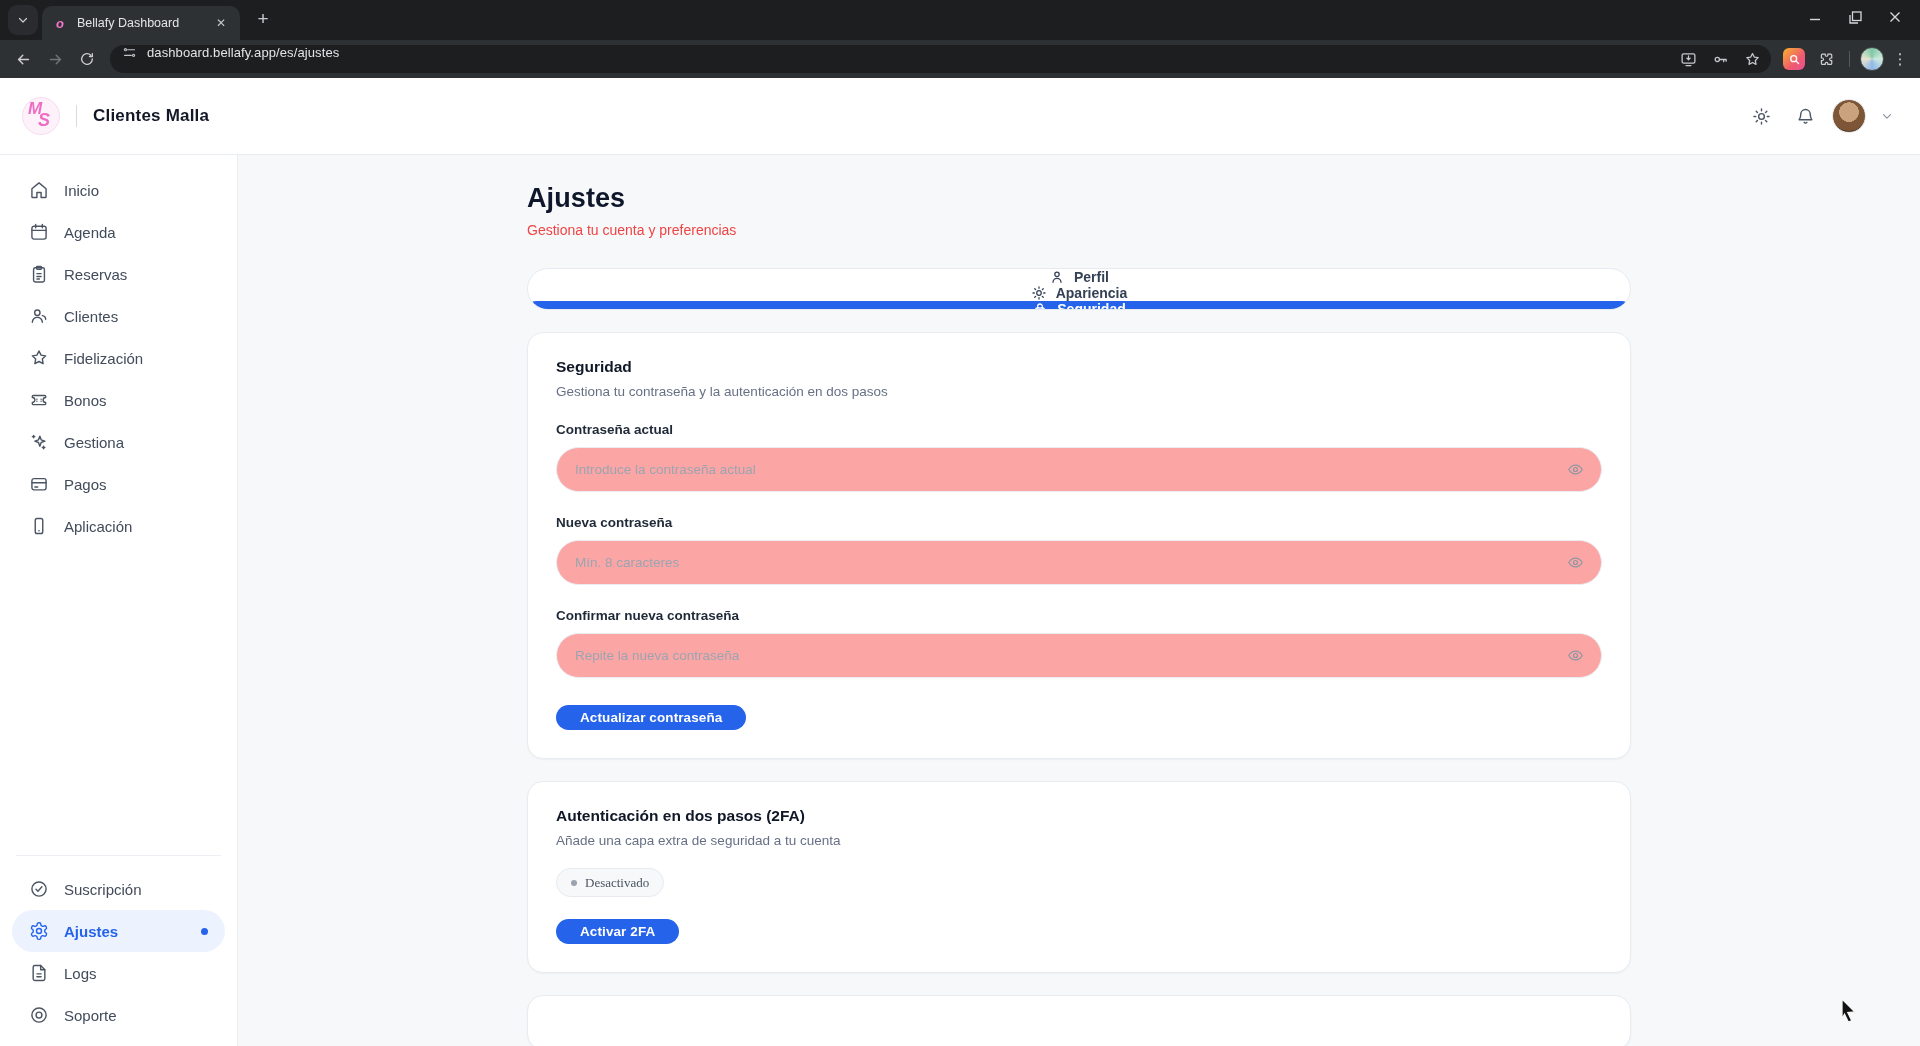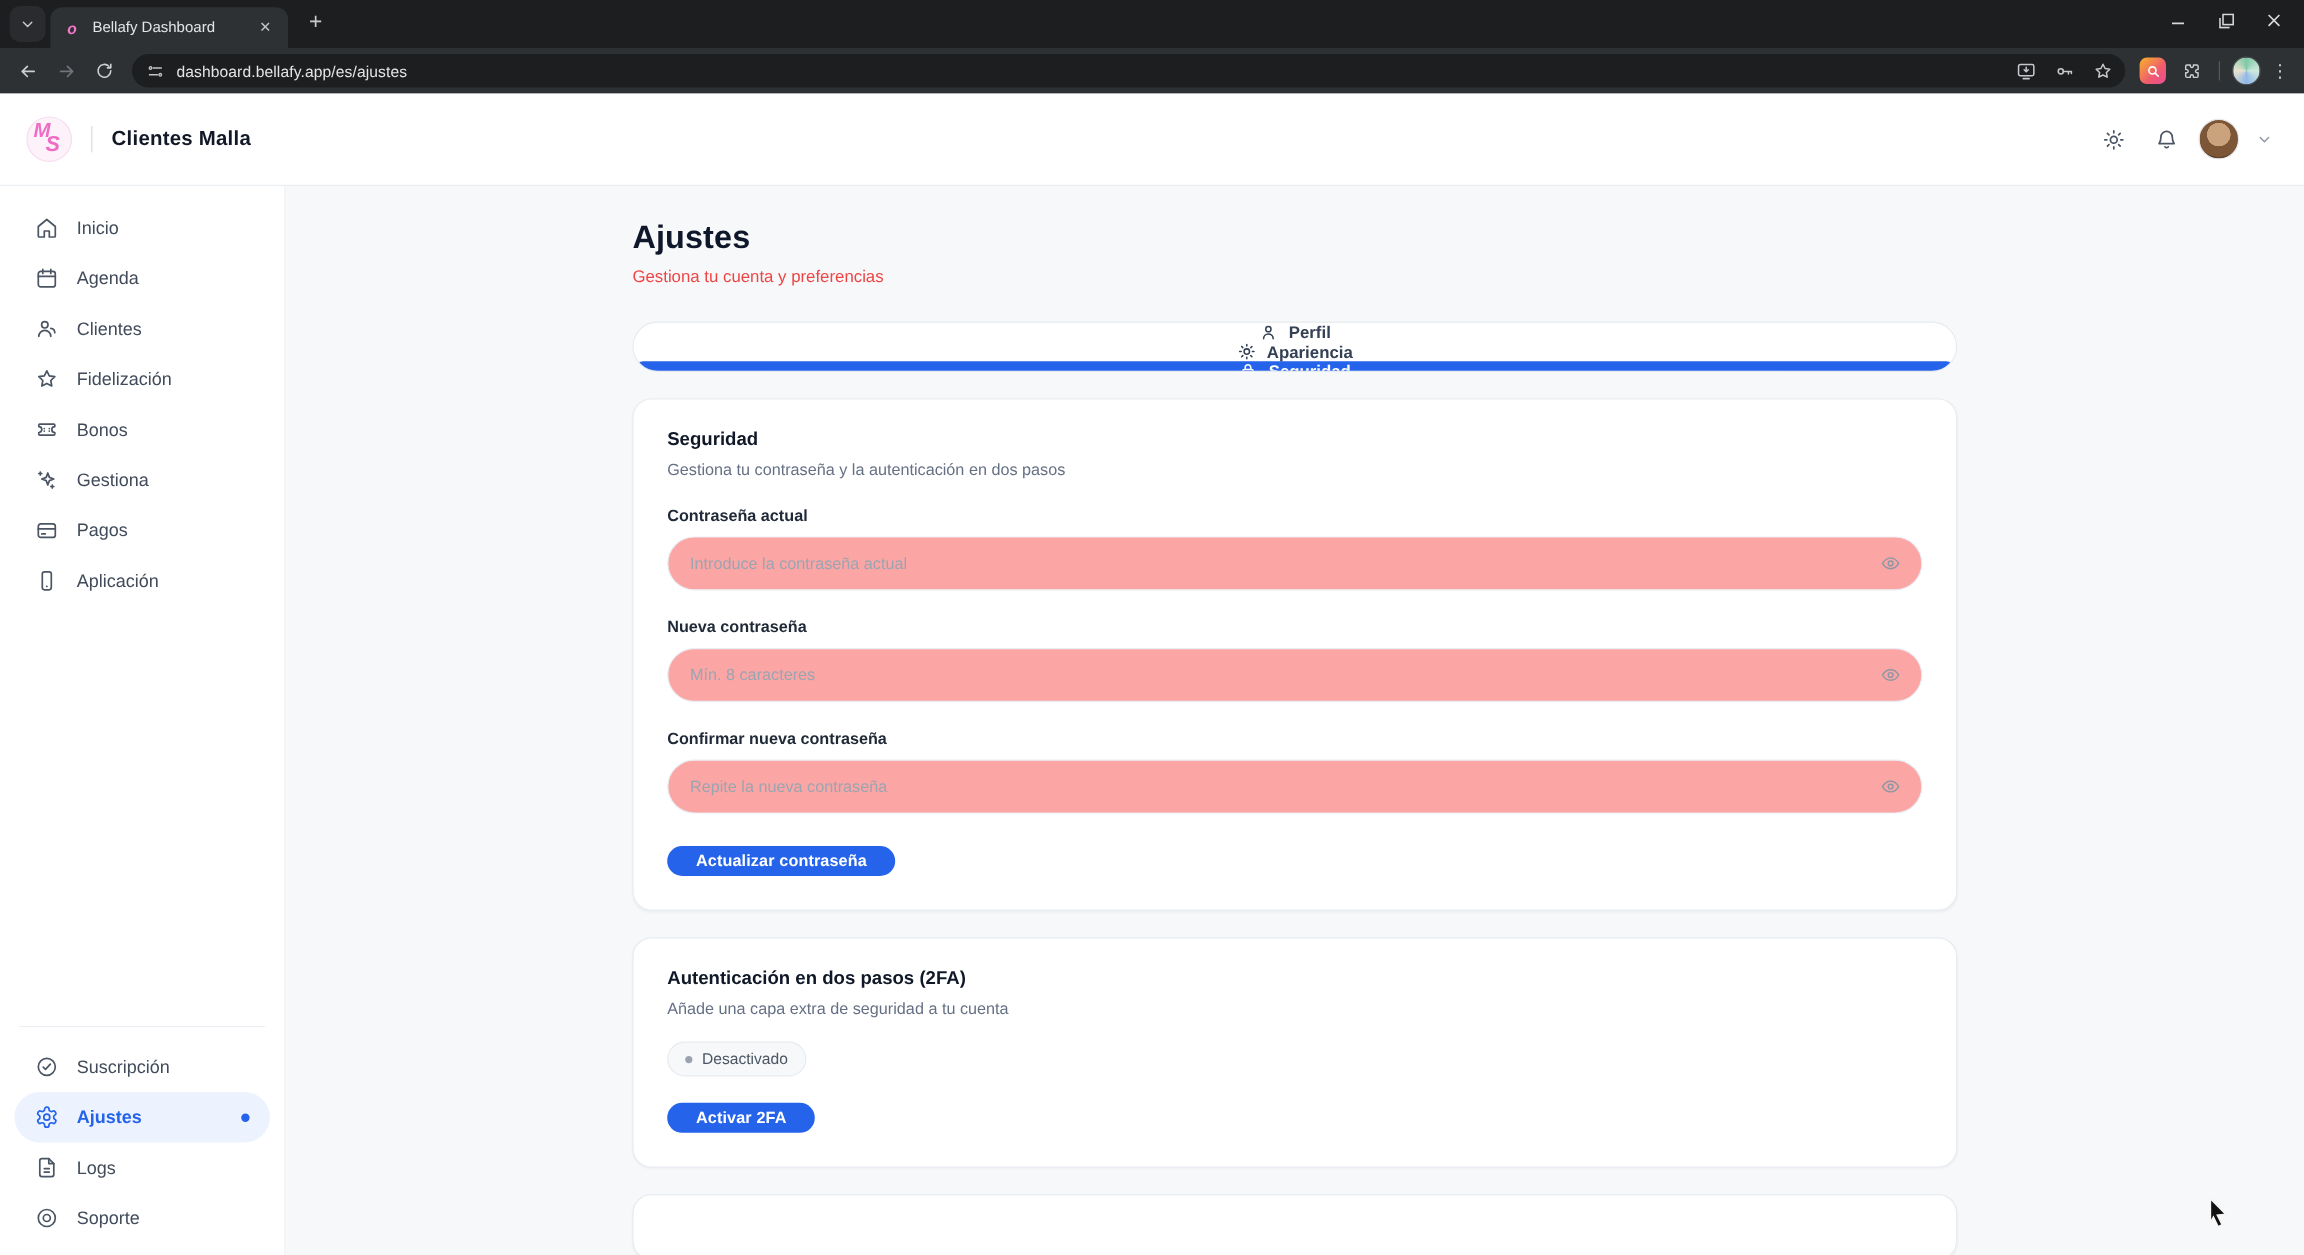--- a/index.html
+++ b/index.html
@@ -14,21 +14,21 @@
   .btab-title { color:#e4e5e6; font-size:12.5px; flex:1; white-space:nowrap; overflow:hidden; }
   .favicon { width:16px; height:16px; border-radius:50%; display:flex; align-items:center; justify-content:center; color:#f076c8; font-weight:800; font-size:13px; font-style:italic; }
   .btab-close { color:#c3c5c8; font-size:12px; width:18px; height:18px; border-radius:50%; display:flex; align-items:center; justify-content:center; }
   .newtab-btn { color:#c8cacd; font-size:19px; margin:0 0 8px 10px; width:26px; height:26px; display:flex; align-items:center; justify-content:center; border-radius:50%; }
   .win-controls { position:absolute; right:10px; top:0; height:34px; display:flex; align-items:center; gap:10px; color:#d7d8da; }
   .win-btn { width:30px; height:28px; display:flex; align-items:center; justify-content:center; }
 
   .toolbar { height:38px; background:#2e3134; display:flex; align-items:center; padding:0 8px; gap:2px; }
   .nav-btn { width:30px; height:30px; border-radius:50%; display:flex; align-items:center; justify-content:center; color:#cdced1; }
   .nav-btn.disabled { color:#717478; }
-  .urlbar { flex:1; height:28px; margin:0 6px; background:#1d1e20; border-radius:14px; display:flex; align-items:center; padding:0 6px 0 12px; gap:10px; }
+  .urlbar { flex:1; height:28px; margin:0 6px; background:#1d1e20; border-radius:14px; display:flex; padding:0 6px 0 12px; gap:10px; }
   .site-info-icon { color:#c2c4c7; }
   .url-text { color:#e3e4e6; font-size:13px; flex:1; letter-spacing:.1px; }
   .urlbar-right { display:flex; align-items:center; gap:6px; }
   .pill-icon { width:26px; height:26px; display:flex; align-items:center; justify-content:center; color:#c6c8cb; }
   .ext-icon { width:22px; height:22px; border-radius:6px; background:linear-gradient(135deg,#f7b32b,#f05b6e 60%,#e94f93); display:flex; align-items:center; justify-content:center; margin:0 4px; }
   .toolbar-divider { width:1px; height:16px; background:#55585c; margin:0 6px; }
   .chrome-avatar { width:24px; height:24px; border-radius:50%; background:conic-gradient(#7ec8a7,#cfe9dd,#8fb7e8,#e8e3cf,#7ec8a7); border:1px solid #4a4d50; margin:0 2px; }
   .kebab { color:#cdced1; width:24px; height:24px; display:flex; align-items:center; justify-content:center; font-size:15px; letter-spacing:0; }
 
   
@@ -67,21 +67,21 @@
   
   .card { margin-top:22px; background:#ffffff; border:1px solid #e8ecf1; border-radius:16px; padding:25px 28px 28px; box-shadow:0 1px 2px rgba(16,24,40,.04); }
   .card-title { font-size:15.5px; font-weight:700; color:#101828; }
   .card-desc { font-size:13.5px; color:#667085; margin-top:8px; }
   .field-label { display:block; font-size:13.5px; font-weight:600; color:#1f2937; margin-top:23px; }
   .input-wrap { position:relative; margin-top:10px; }
   .text-input { width:100%; height:45px; border:1px solid #e9edf2; background:#fca5a5; border-radius:23px; padding:0 48px 0 18px; font-size:13.5px; color:#1f2937; outline:none; font-family:"Liberation Sans",sans-serif; }
   .text-input::placeholder { color:#9aa5b1; }
   .eye-btn { position:absolute; right:16px; top:50%; transform:translateY(-50%); color:#8d97a3; width:22px; height:22px; display:flex; align-items:center; justify-content:center; background:none; border:none; }
   .primary-btn { margin-top:27px; height:25px; border:none; border-radius:21px; background:#2563eb; color:#ffffff; font-size:13.5px; font-weight:700; padding:0 24px; display:inline-flex; align-items:center; font-family:"Liberation Sans",sans-serif; letter-spacing:.1px; }
-  .status-badge { margin-top:20px; display:inline-flex; align-items:center; gap:8px; height:29px; padding:0 14px; border-radius:15px; background:#f6f8fa; border:1px solid #e7ebef; color:#4b5563; font-size:13px; }
+  .status-badge { margin-top:20px; display:inline-flex; align-items:center; gap:8px; height:29px; padding:0 14px; border-radius:15px; background:#f6f8fa; border:1px solid #e7ebef; color:#4b5563; font-size:13px;font-family:Liberation Serif, serif; }
   .badge-dot { width:6px; height:6px; border-radius:50%; background:#9aa3ae; }
   .mt-20 { margin-top:22px; }
 
   
   .cursor { position:absolute; left:1838px; top:998px; z-index:99; pointer-events:none; }
 </style>
 </head>
 <body>
 
 <div class="tabstrip">
@@ -219,20 +219,30 @@
       <span>Inicio</span>
     </div>
     <div class="nav-item">
       <span class="nicon">
           <svg width="20" height="20" viewBox="0 0 24 24" fill="none" stroke="currentColor" stroke-width="1.7" stroke-linecap="round" stroke-linejoin="round">
             <rect x="3.5" y="5" width="17" height="15.5" rx="2.5"></rect>
             <path d="M3.5 10h17M8 3v4M16 3v4"></path>
           </svg>
         </span>
       <span>Agenda</span>
+    </div>
+    <div class="nav-item">
+      <span class="nicon">
+          <svg width="20" height="20" viewBox="0 0 24 24" fill="none" stroke="currentColor" stroke-width="1.7" stroke-linecap="round" stroke-linejoin="round">
+            <rect x="5.5" y="4.5" width="13" height="17" rx="2"></rect>
+            <rect x="9" y="2.8" width="6" height="3.4" rx="1"></rect>
+            <path d="M9.5 11.5h5M9.5 15h5M9.5 18h3"></path>
+          </svg>
+        </span>
+      <span>Reservas</span>
     </div>
     <div class="nav-item">
       <span class="nicon">
           <svg width="20" height="20" viewBox="0 0 24 24" fill="none" stroke="currentColor" stroke-width="1.7" stroke-linecap="round" stroke-linejoin="round">
             <circle cx="10" cy="8" r="3.2"></circle>
             <path d="M4 19.5a6 6 0 0 1 12 0M16 11.5a4.5 4.5 0 0 1 4 4.4"></path>
           </svg>
         </span>
       <span>Clientes</span>
     </div>

